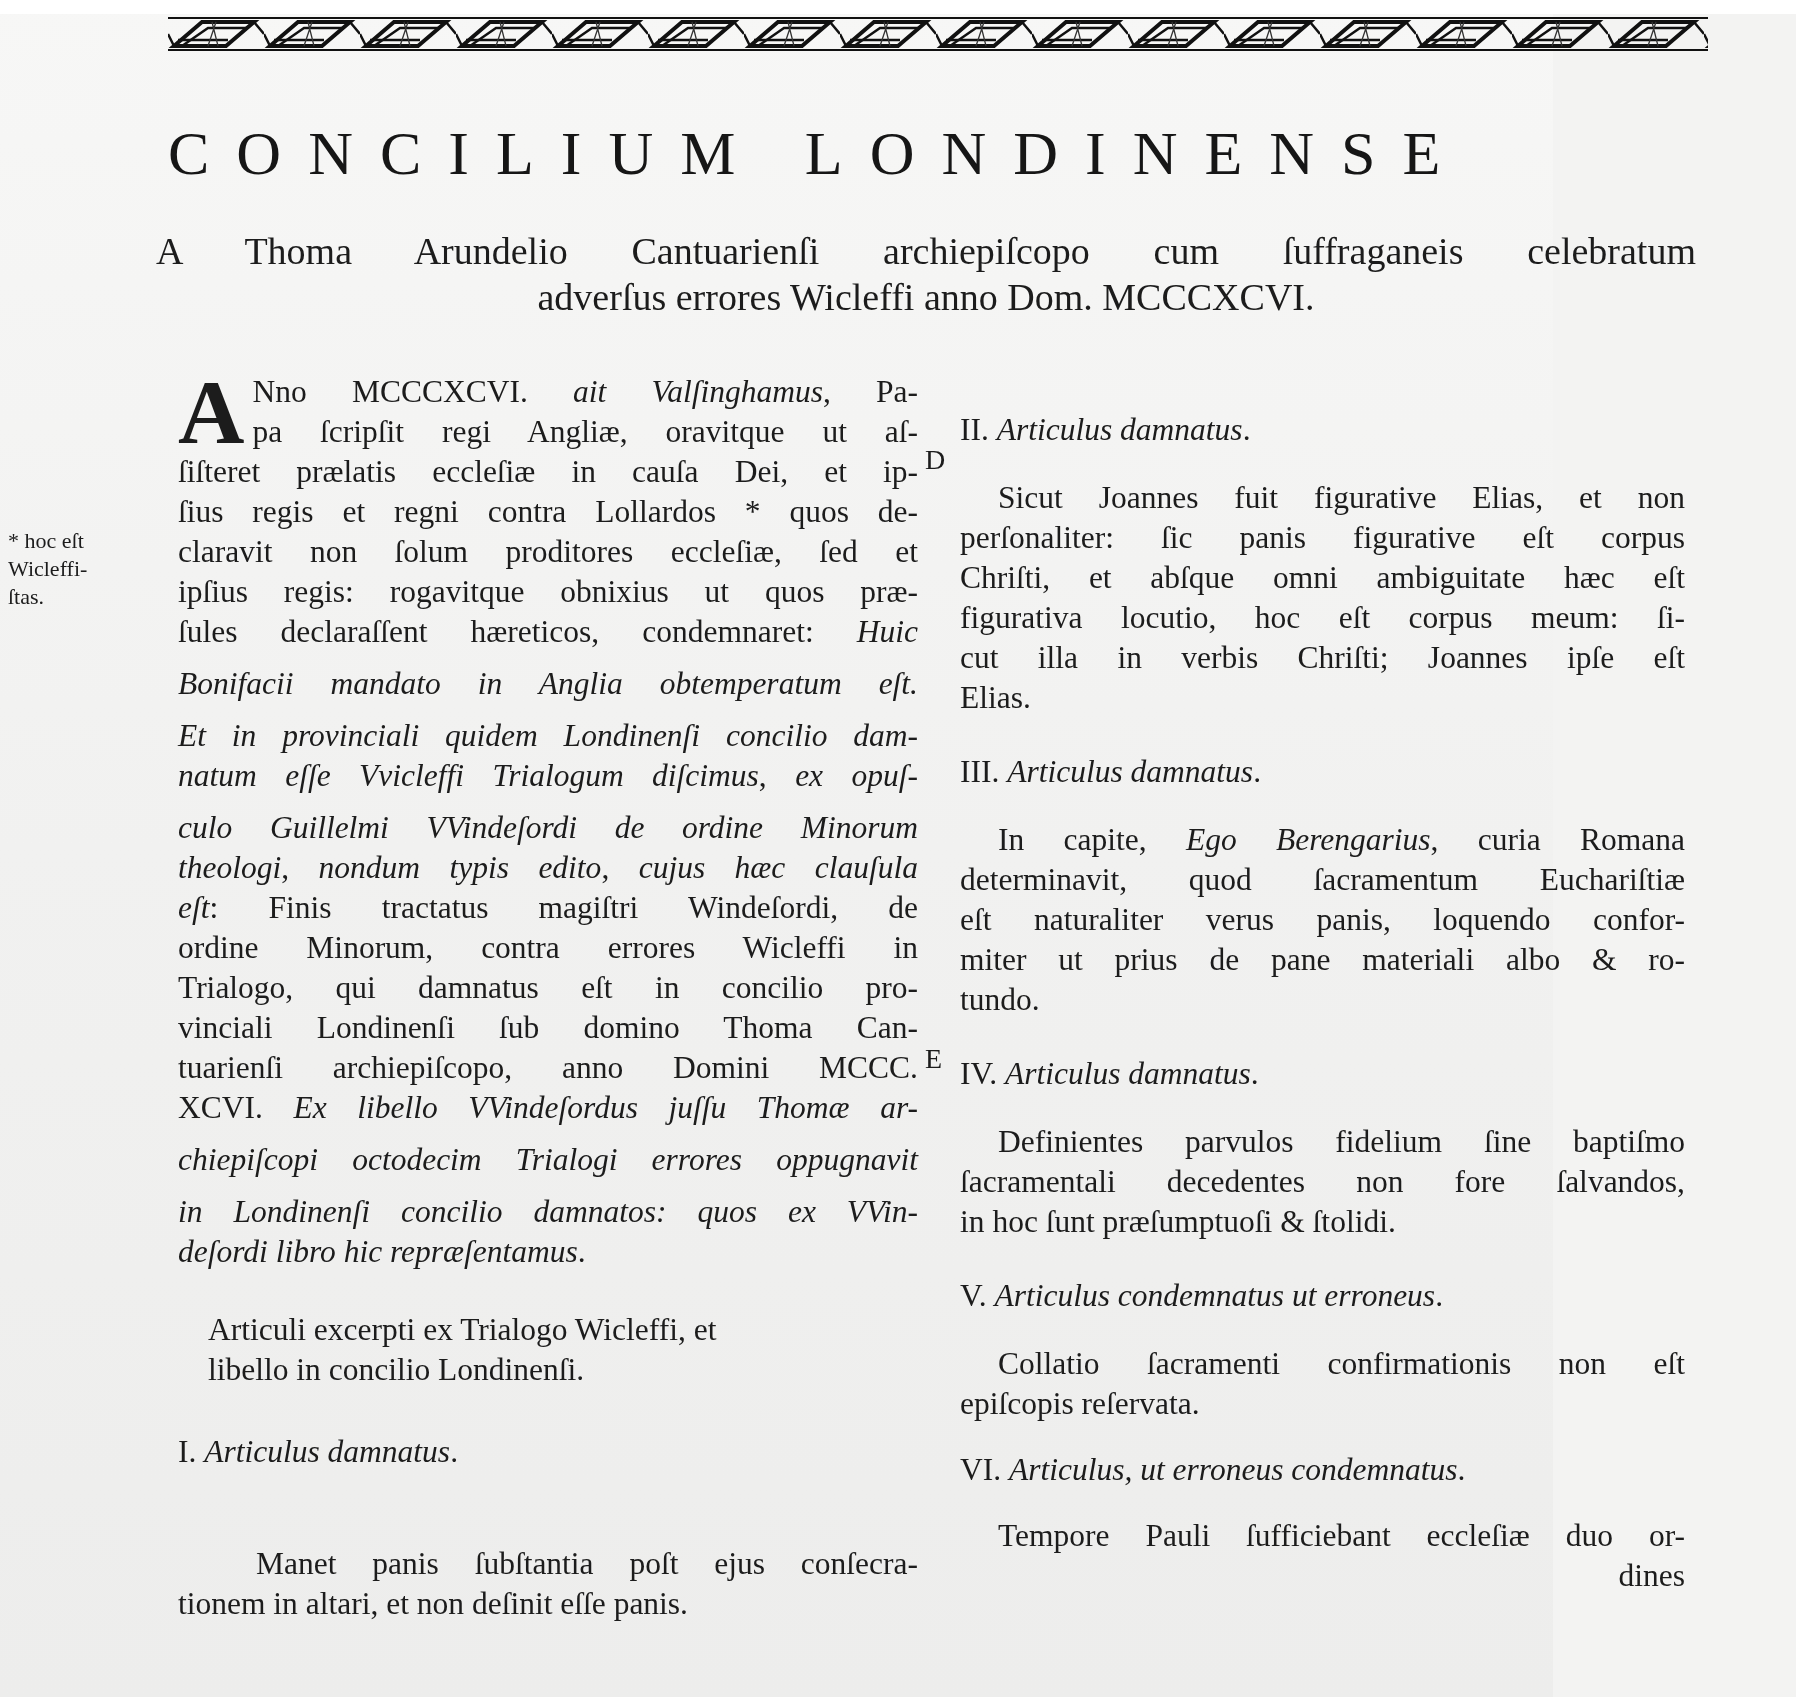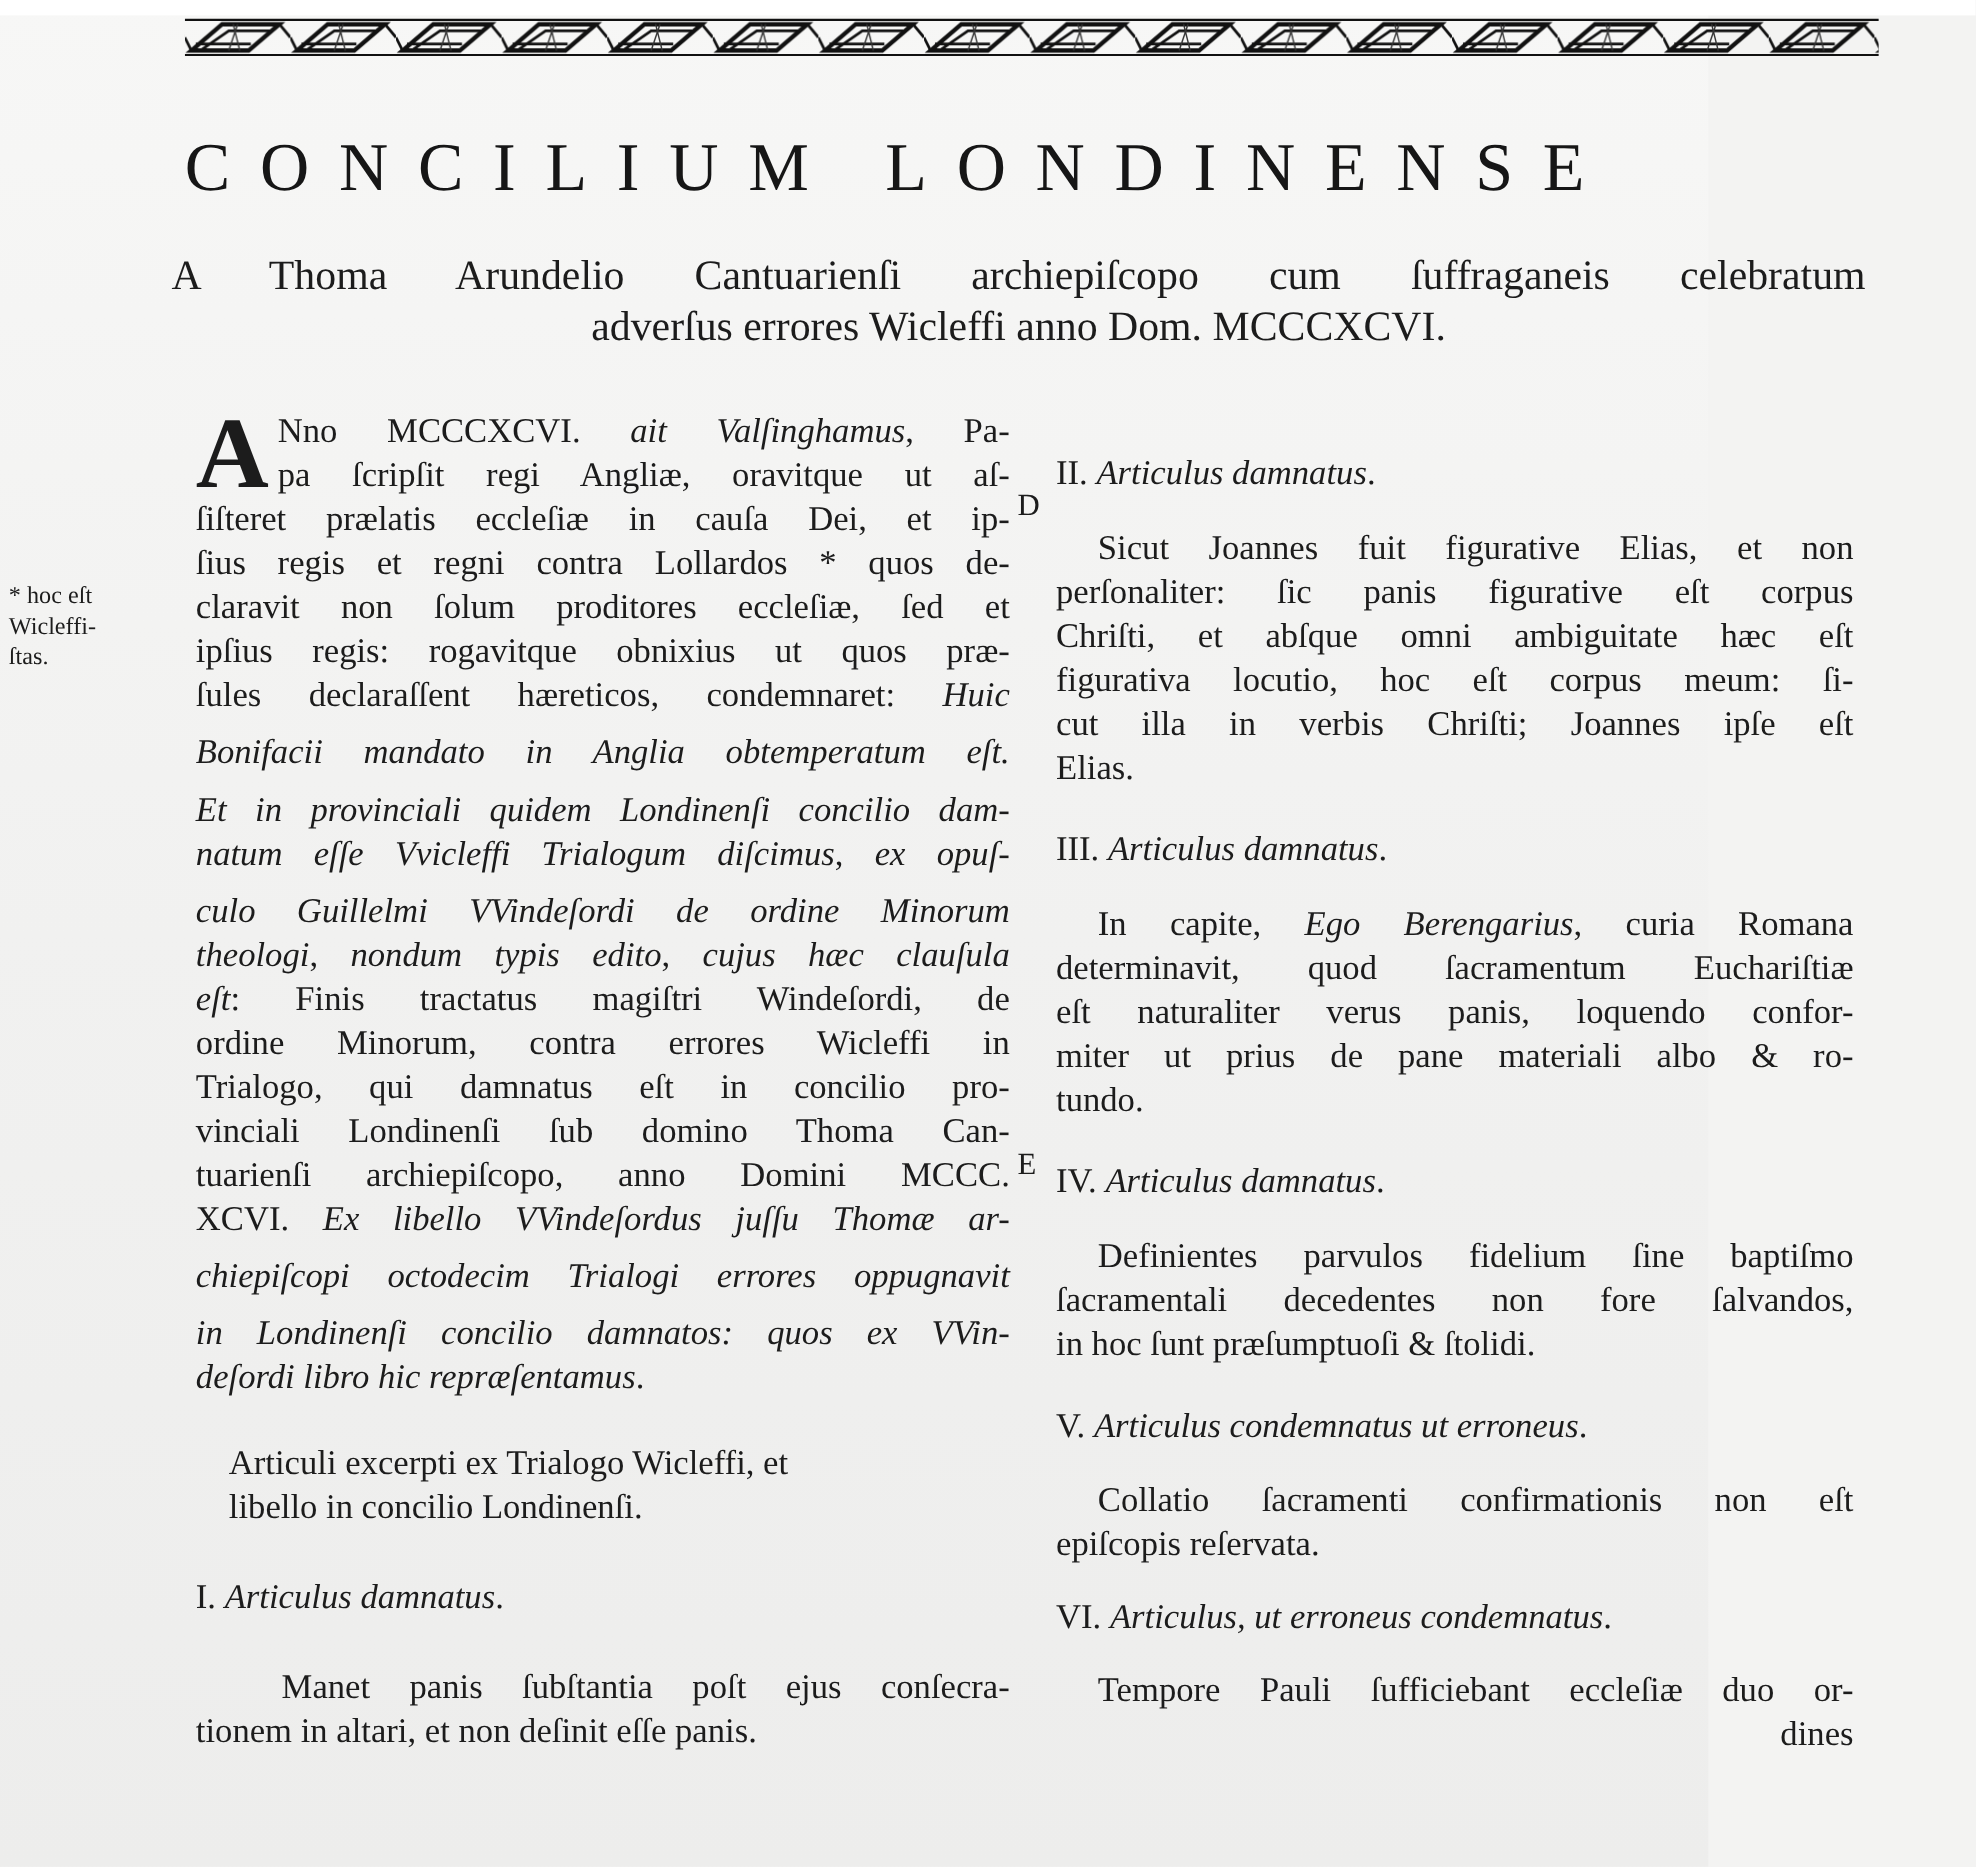--- a/index.html
+++ b/index.html
@@ -38,21 +38,21 @@
   .col-right { left: 960px; top: 372px; width: 725px; }
   .line { display:block; white-space: nowrap; text-align: justify; text-align-last: justify; }
   .line.last { text-align-last: left; }
   .it { font-style: italic; margin-top: 12px; }
   .dropcap {
     float: left; font-size: 92px; line-height: 76px; margin: 2px 8px 0 0;
     font-weight: bold; font-family: "Liberation Serif", serif;
   }
   .center { display:block; }
   .heading { display: block; }
-  .indent { text-indent: 40px; }
+  .indent { text-indent: 40px; margin-top: 30px; }
   .margin-note {
     position: absolute; left: 8px; top: 527px; width: 120px;
     font-family: "Liberation Serif", serif; font-size: 22px; line-height: 28px;
   }
   .margin-letter {
     position: absolute; font-family: "Liberation Serif", serif; font-size: 28px;
   }
 </style>
 </head>
 <body>

